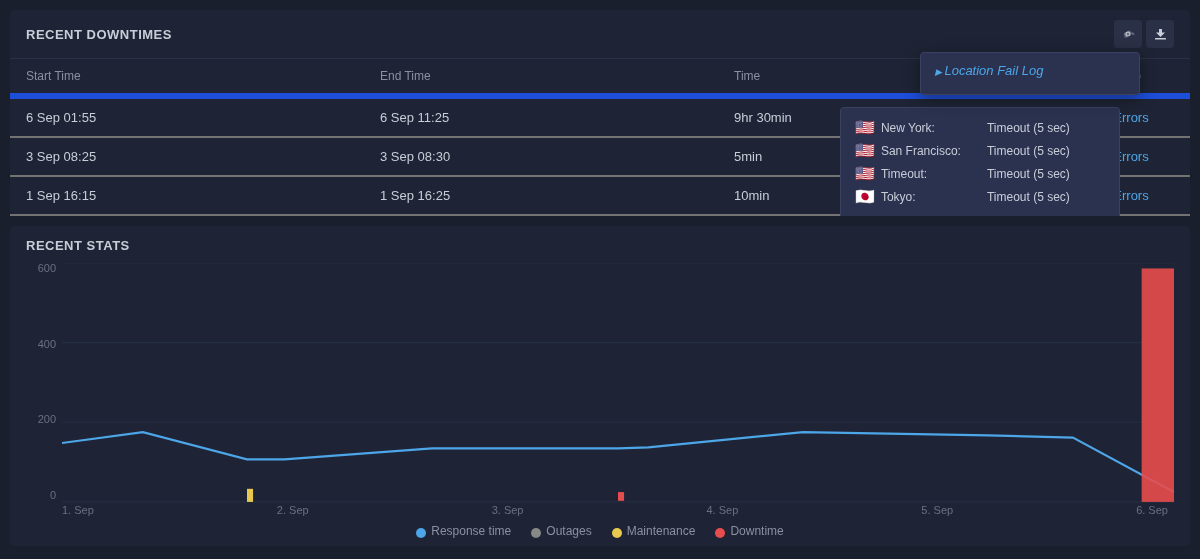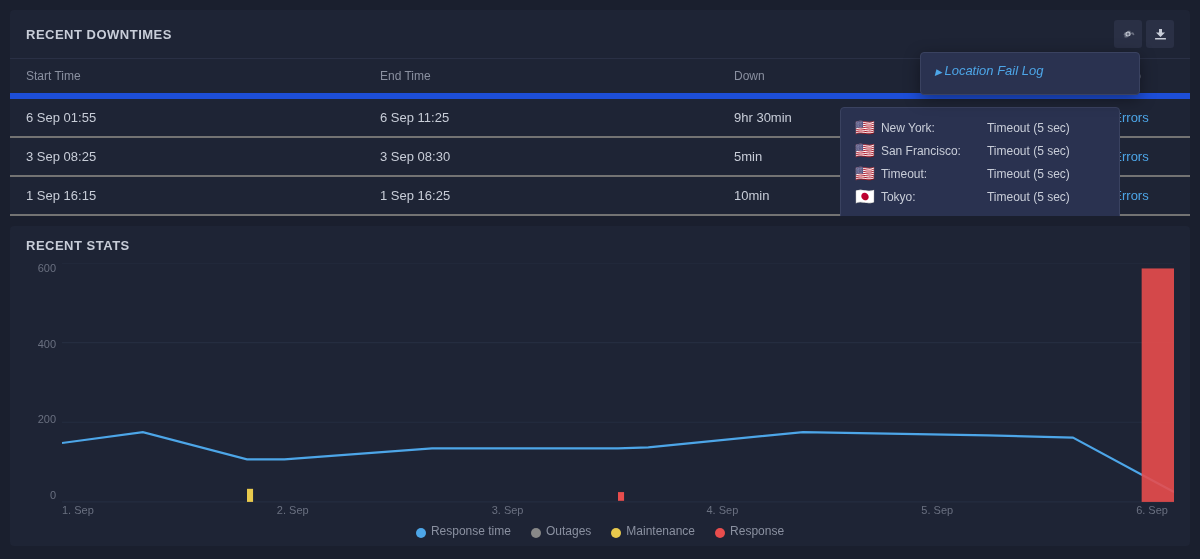--- a/index.html
+++ b/index.html
@@ -237,21 +237,21 @@
         <span class="diag-city">Tokyo:</span>
         <span class="diag-status">Timeout (5 sec)</span>
       </div>
     </div>
 
     <table>
       <thead>
         <tr>
           <th style="width:30%">Start Time</th>
           <th style="width:30%">End Time</th>
-          <th style="width:20%">Down</th>
+          <th style="width:20%">Time</th>
           <th style="width:10%"></th>
           <th style="width:10%; text-align:center;">Info</th>
         </tr>
       </thead>
       <tbody>
         <tr>
           <td>6 Sep 01:55</td>
           <td>6 Sep 11:25</td>
           <td>9hr 30min</td>
           <td></td>
@@ -324,16 +324,16 @@
     <div class="legend-item">
       <div class="legend-dot" style="background:#888888;"></div>
       <span>Outages</span>
     </div>
     <div class="legend-item">
       <div class="legend-dot" style="background:#e8c94d;"></div>
       <span>Maintenance</span>
     </div>
     <div class="legend-item">
       <div class="legend-dot" style="background:#e84d4d;"></div>
-      <span>Response</span>
+      <span>Downtime</span>
     </div>
   </div>
 </div>
 
 </body></html>

